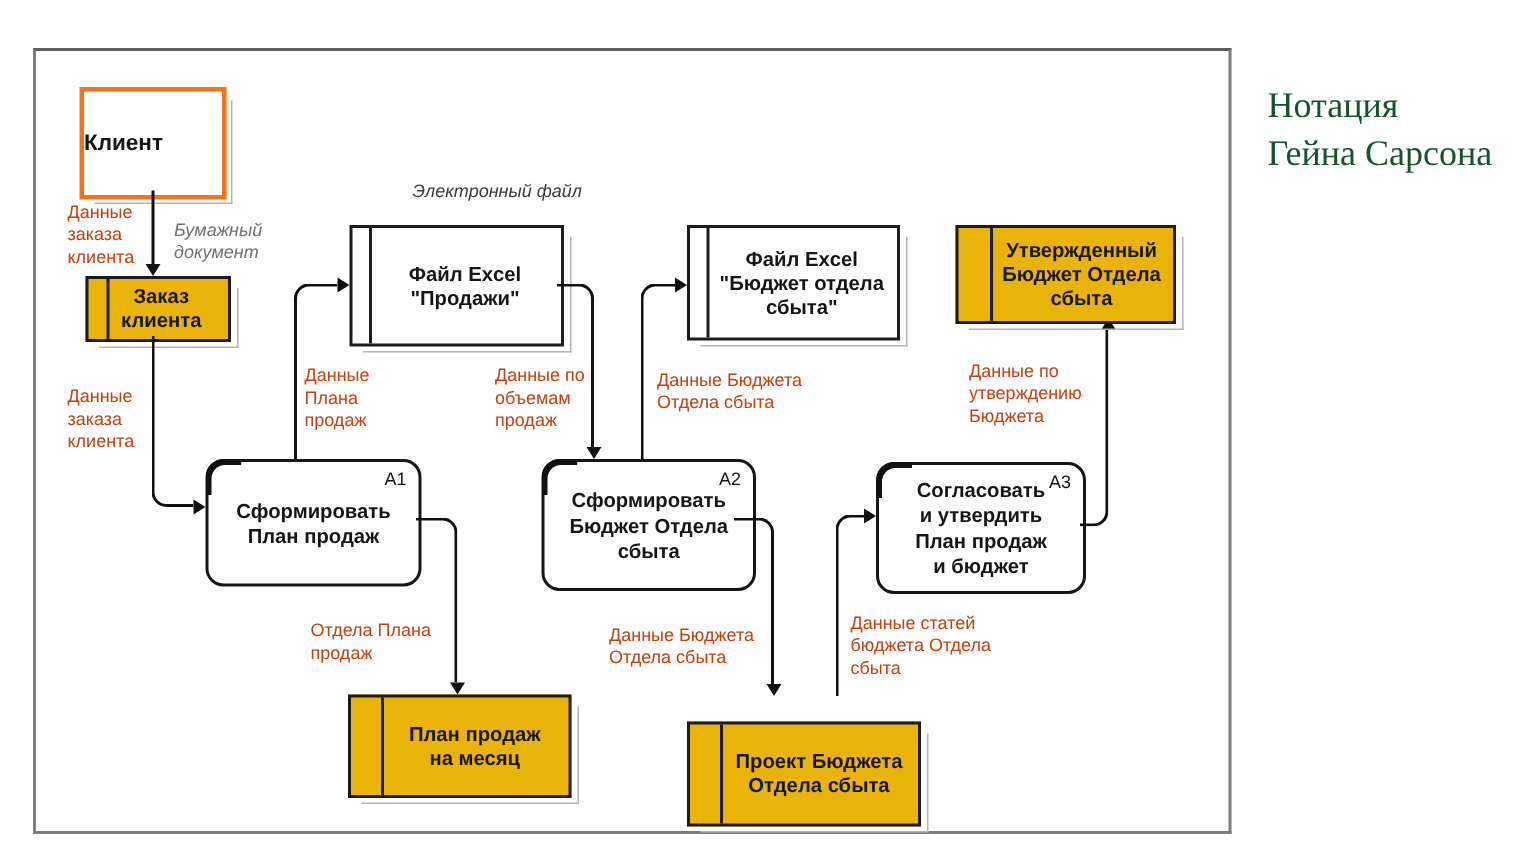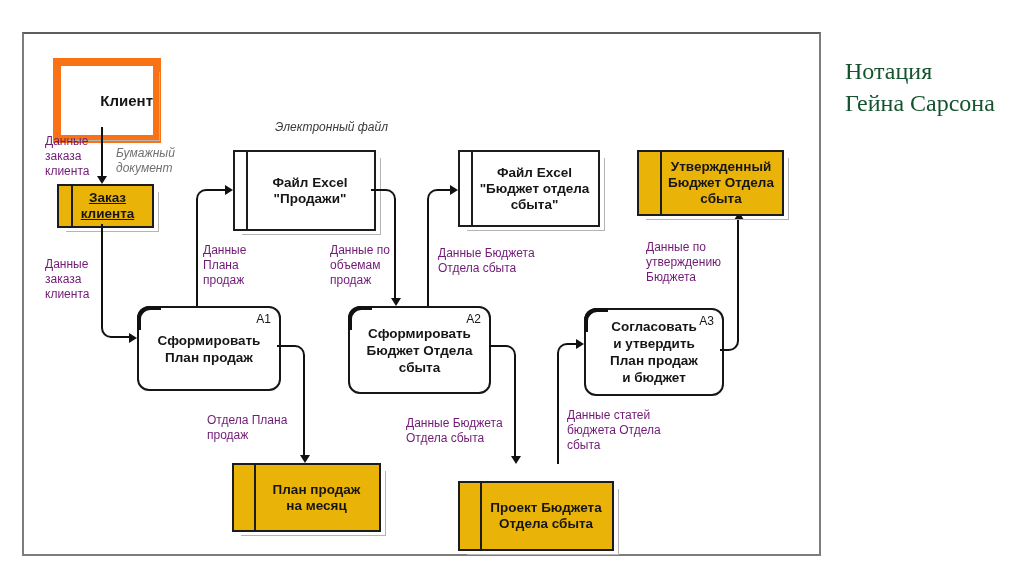--- a/index.html
+++ b/index.html
@@ -1,22 +1,22 @@
 <!DOCTYPE html>
 <html><head>
 <meta charset="utf-8">
 <style>
   html,body{margin:0;padding:0;background:#ffffff;}
   #stage{position:relative;width:1024px;height:574px;background:#ffffff;overflow:hidden;
          font-family:"Liberation Sans",sans-serif;color:#161616;}
   .frame{position:absolute;left:22px;top:32px;width:795px;height:520px;
          border:2px solid #7d7d7d;border-top-color:#5d5d5d;background:#ffffff;}
   
-  .extbox{position:absolute;border:8px solid #f97316;background:#fff;
-          display:flex;align-items:center;justify-content:flex-end;text-align:center;
+  .extbox{position:absolute;border:3px solid #f97316;background:#fff;
+          display:flex;align-items:center;justify-content:flex-start;text-align:center;
           font-weight:bold;font-size:15px;}
   .store{position:absolute;border:2px solid #1c1c1c;background:#fff;
          display:flex;align-items:center;justify-content:center;text-align:center;
          font-weight:bold;font-size:13.5px;line-height:16px;}
   .store.yellow{background:#eab308;}
   .divider{position:absolute;top:0;bottom:0;width:2px;background:#1c1c1c;}
   .ghost::after{content:"";position:absolute;left:7px;top:6px;width:100%;height:100%;
          border-right:1px solid #b4b4b4;border-bottom:1px solid #b4b4b4;
          box-sizing:border-box;pointer-events:none;}
   .process{position:absolute;border:2px solid #161616;border-radius:12px;background:#fff;
@@ -26,21 +26,21 @@
          border-top:4px solid #111;border-left:4px solid #111;border-top-left-radius:13px;}
   .pid{position:absolute;top:3px;right:8px;font-weight:normal;font-size:12px;}
   .txt{white-space:pre-line;}
   
   .conn{position:absolute;box-sizing:border-box;pointer-events:none;}
   .ar{position:absolute;width:0;height:0;}
   .ar.right{border-top:5px solid transparent;border-bottom:5px solid transparent;border-left:8px solid #111;}
   .ar.down{border-left:5px solid transparent;border-right:5px solid transparent;border-top:8px solid #111;}
   .ar.up{border-left:5px solid transparent;border-right:5px solid transparent;border-bottom:8px solid #111;}
   
-  .lbl{position:absolute;font-size:12px;line-height:15px;white-space:pre-line;color:#701a75;}
+  .lbl{position:absolute;font-size:12px;line-height:15px;white-space:pre-line;color:#c2410c;}
   .lbl.it{font-style:italic;color:#3a3a3a;}
   .lbl.gray{font-style:italic;color:#707070;}
   .title{position:absolute;left:845px;top:55px;width:175px;
          font-family:"Liberation Serif",serif;font-size:24px;line-height:32px;
          color:#14532d;white-space:pre-line;}
 </style>
 </head>
 <body>
 
 <div id="stage">
@@ -49,21 +49,21 @@
 
   <div class="extbox ghost" style="left:53px;top:58px;width:92px;height:69px;">
     <span class="txt">Клиент</span>
   </div>
 
   <div class="conn" style="left:101px;top:127px;width:0;height:50px;border-left:2px solid #111;"></div>
   <div class="ar down" style="left:97px;top:176px;"></div>
 
   <div class="store yellow ghost" style="left:57px;top:184px;width:93px;height:40px;">
     <span class="divider" style="left:12px;"></span>
-    <span class="txt" style="margin-left:4px;text-decoration:underline;">Заказ
+    <span class="txt" style="margin-left:4px;">Заказ
 клиента</span>
   </div>
 
   <div class="lbl" style="left:45px;top:134px;width:64px;">Данные
 заказа
 клиента</div>
   <div class="lbl gray" style="left:116px;top:146px;width:72px;">Бумажный
 документ</div>
 
   <div class="conn" style="left:101px;top:224px;width:28px;height:114px;border-left:2px solid #111;border-bottom:2px solid #111;border-bottom-left-radius:10px;"></div>
@@ -91,21 +91,21 @@
     <span class="txt" style="margin-left:11px;">Файл Excel
 "Продажи"</span>
   </div>
 
   <div class="conn" style="left:371px;top:189px;width:25px;height:109px;border-top:2px solid #111;border-right:2px solid #111;border-top-right-radius:10px;"></div>
   <div class="ar down" style="left:391px;top:298px;"></div>
   <div class="lbl" style="left:330px;top:243px;width:70px;">Данные по
 объемам
 продаж</div>
 
-  <div class="process" style="left:348px;top:306px;width:139px;height:84px;">
+  <div class="process" style="left:361px;top:306px;width:139px;height:84px;">
     <span class="pid">A2</span>
     <span class="txt">Сформировать
 Бюджет Отдела
 сбыта</span>
   </div>
 
   <div class="conn" style="left:427px;top:189px;width:23px;height:117px;border-left:2px solid #111;border-top:2px solid #111;border-top-left-radius:10px;"></div>
   <div class="ar right" style="left:450px;top:185px;"></div>
   <div class="lbl" style="left:438px;top:246px;width:115px;">Данные Бюджета
 Отдела сбыта</div>

